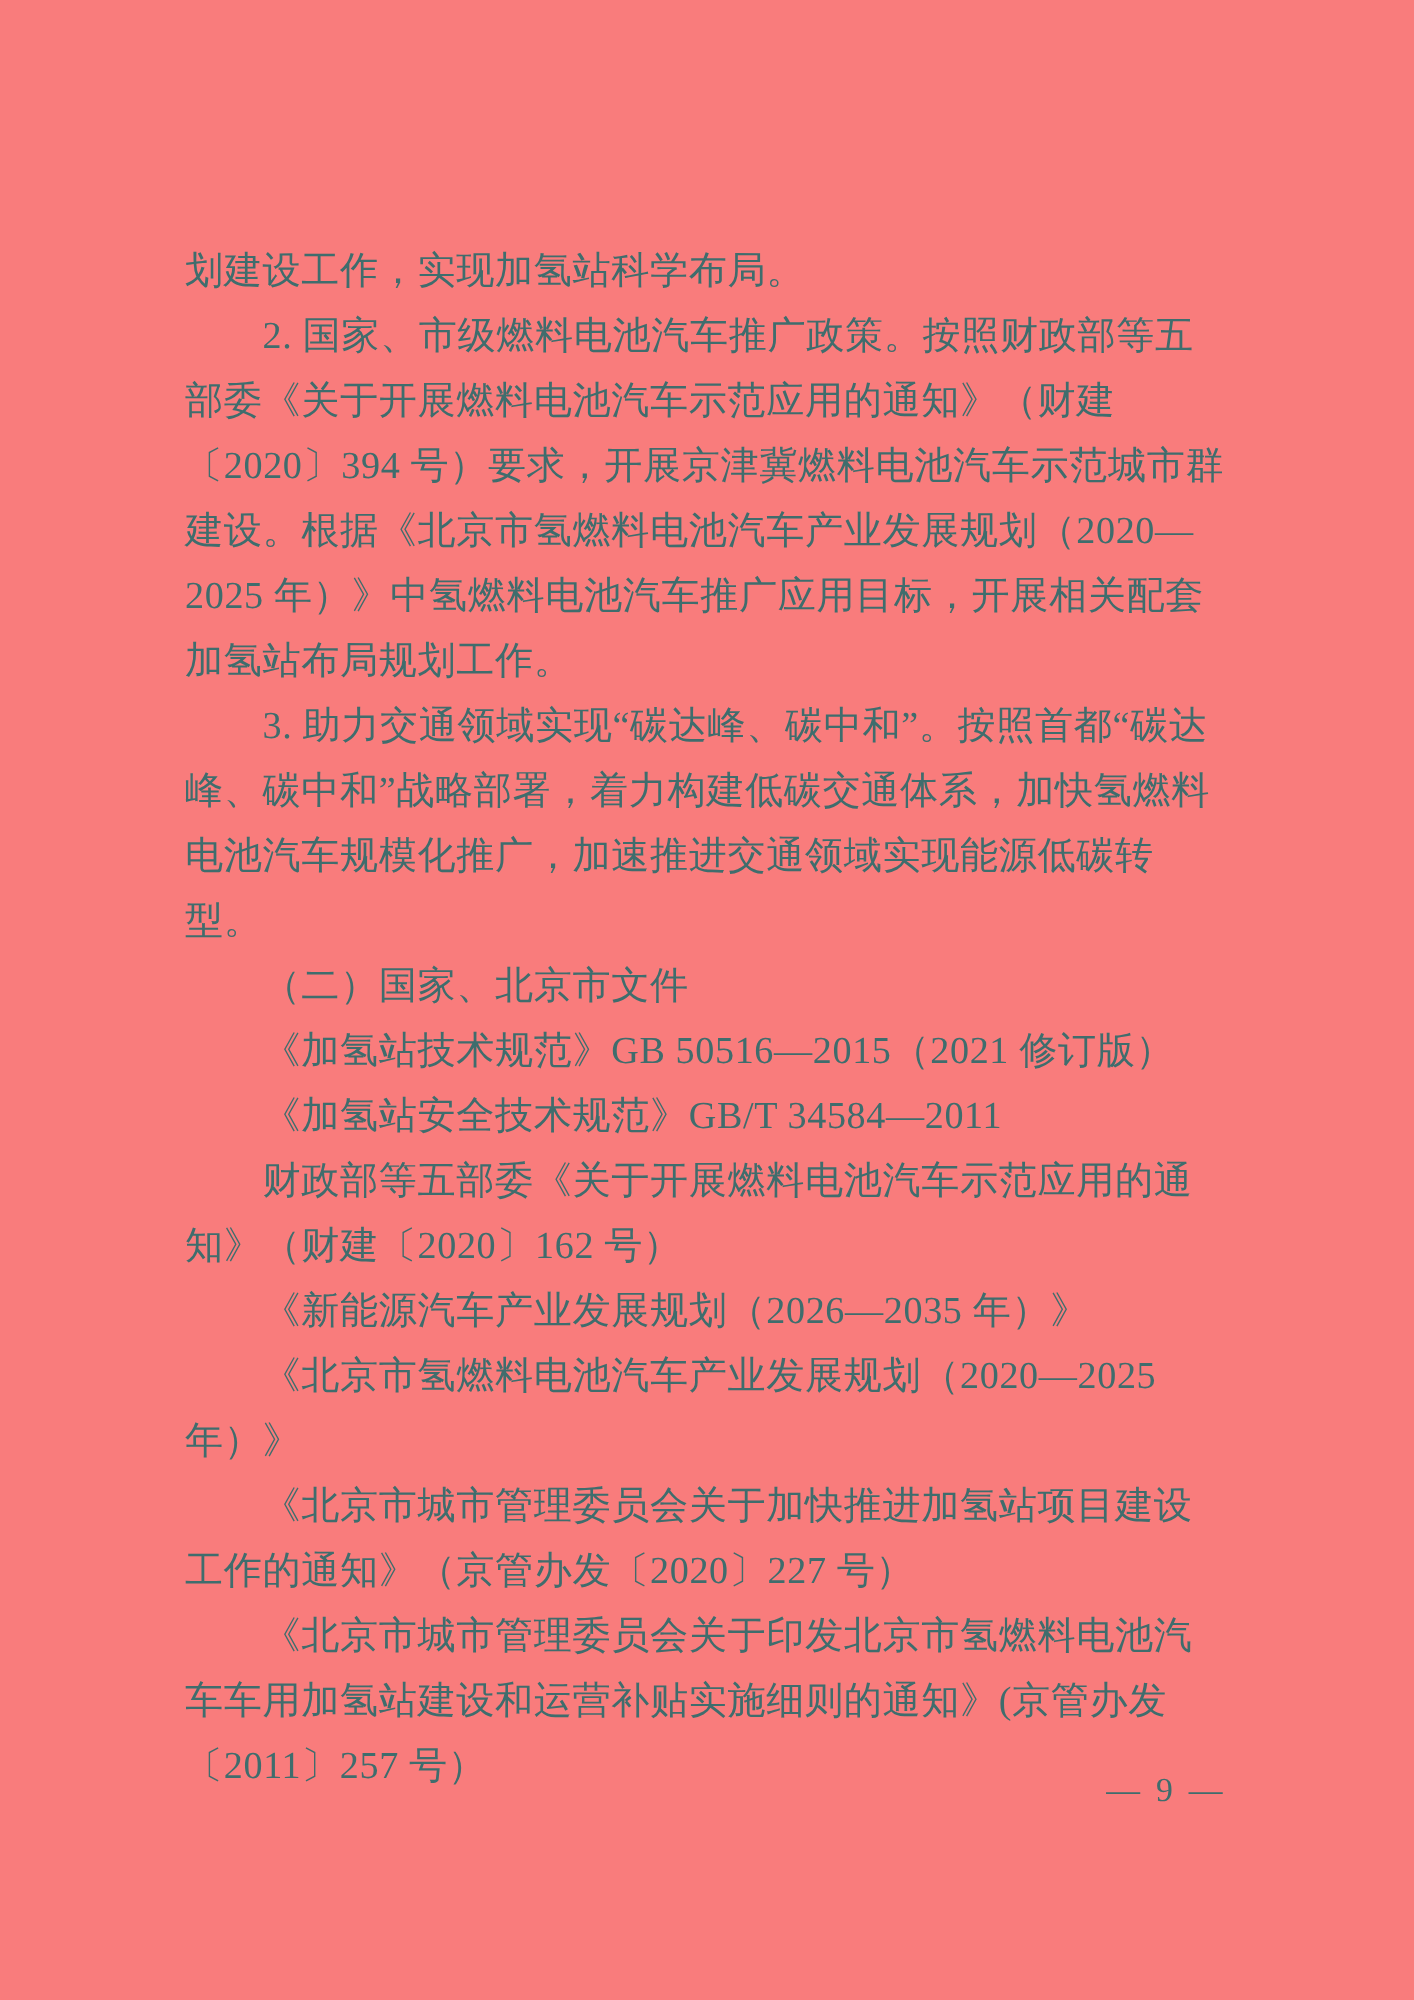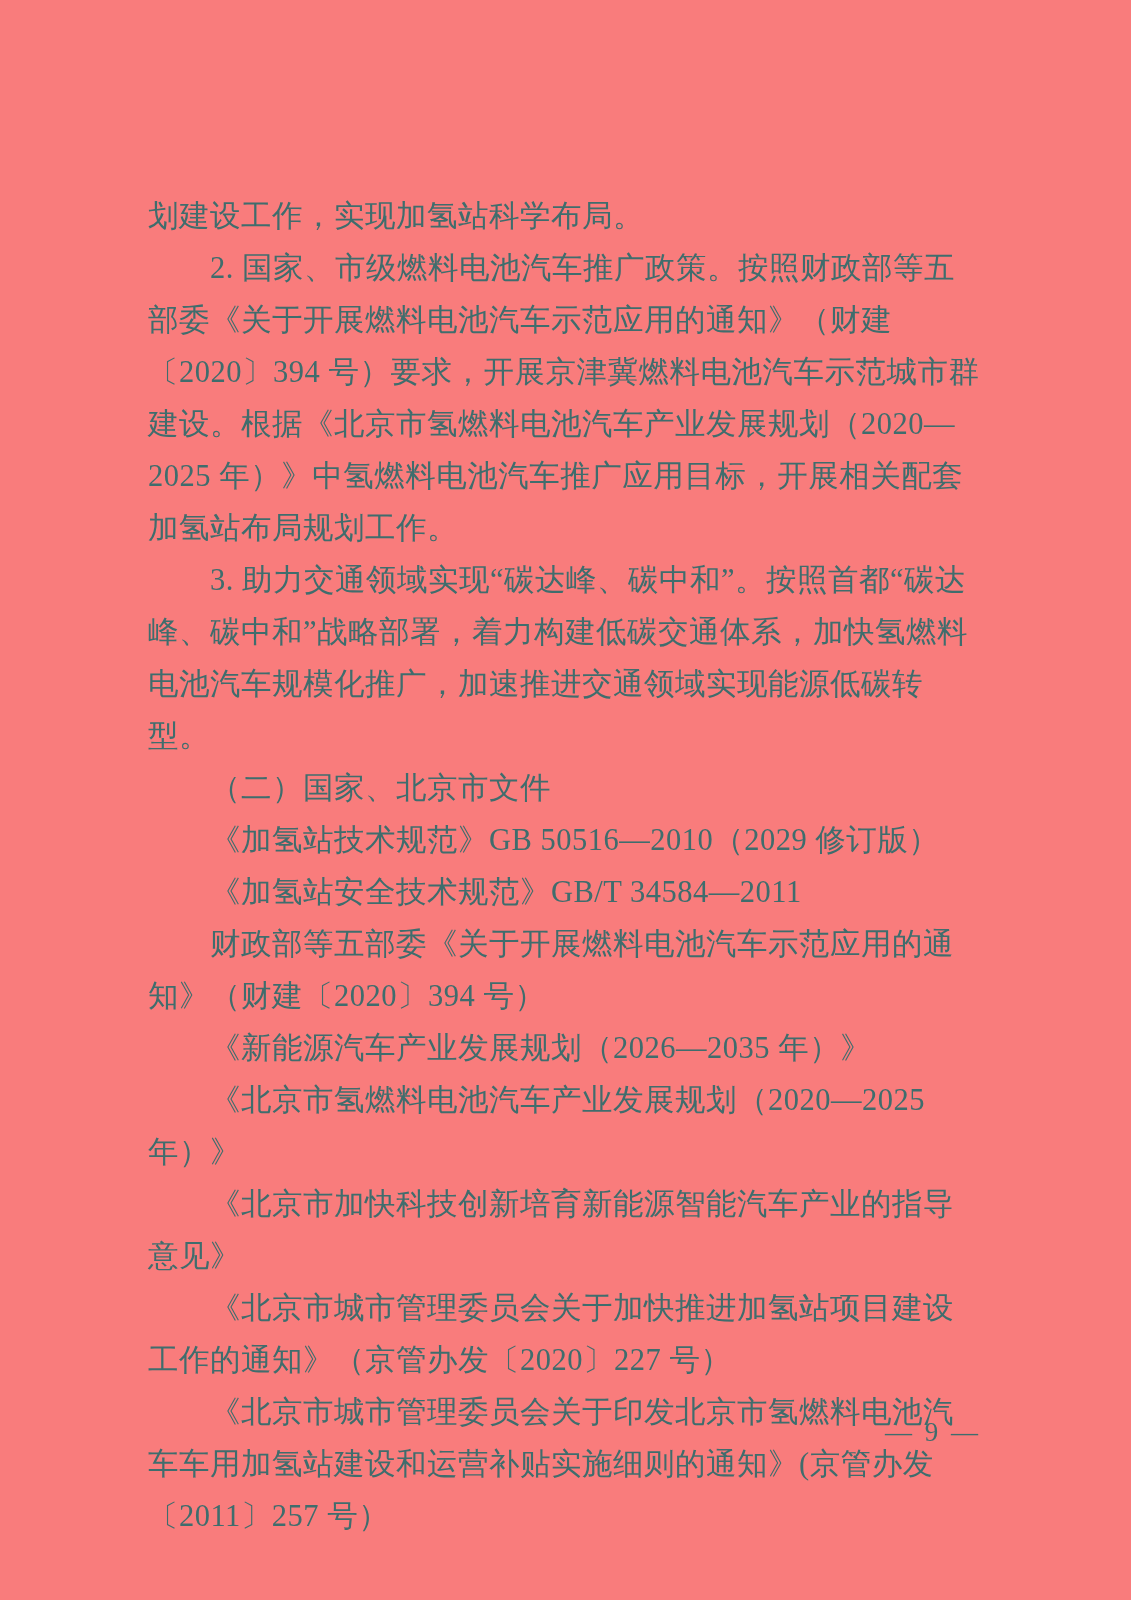--- a/index.html
+++ b/index.html
@@ -58,32 +58,31 @@
   <div class="doc-body">
 
     <p class="p-cont">划建设工作，实现加氢站科学布局。</p>
 
     <p class="p-ind">2. 国家、市级燃料电池汽车推广政策。按照财政部等五部委《关于开展燃料电池汽车示范应用的通知》（财建〔2020〕394 号）要求，开展京津冀燃料电池汽车示范城市群建设。根据《北京市氢燃料电池汽车产业发展规划（2020—2025 年）》中氢燃料电池汽车推广应用目标，开展相关配套加氢站布局规划工作。</p>
 
     <p class="p-ind">3. 助力交通领域实现“碳达峰、碳中和”。按照首都“碳达峰、碳中和”战略部署，着力构建低碳交通体系，加快氢燃料电池汽车规模化推广，加速推进交通领域实现能源低碳转型。</p>
 
     <p class="heading">（二）国家、北京市文件</p>
 
-    <p class="p-ind">《加氢站技术规范》GB 50516—2010（2029 修订版）</p>
+    <p class="p-ind">《加氢站技术规范》GB 50516—2015（2021 修订版）</p>
 
     <p class="p-ind">《加氢站安全技术规范》GB/T 34584—2011</p>
 
 
-    <p class="p-ind">财政部等五部委《关于开展燃料电池汽车示范应用的通知》（财建〔2020〕394 号）</p>
+    <p class="p-ind">财政部等五部委《关于开展燃料电池汽车示范应用的通知》（财建〔2020〕162 号）</p>
 
     <p class="p-ind">《新能源汽车产业发展规划（2026—2035 年）》</p>
 
     <p class="p-ind">《北京市氢燃料电池汽车产业发展规划（2020—2025 年）》</p>
 
-    <p class="p-ind">《北京市加快科技创新培育新能源智能汽车产业的指导意见》</p>
 
     <p class="p-ind">《北京市城市管理委员会关于加快推进加氢站项目建设工作的通知》（京管办发〔2020〕227 号）</p>
 
     <p class="p-ind">《北京市城市管理委员会关于印发北京市氢燃料电池汽车车用加氢站建设和运营补贴实施细则的通知》(京管办发〔2011〕257 号）</p>
 
   </div>
 
   <div class="page-number">— 9 —</div>
 </div>
 

